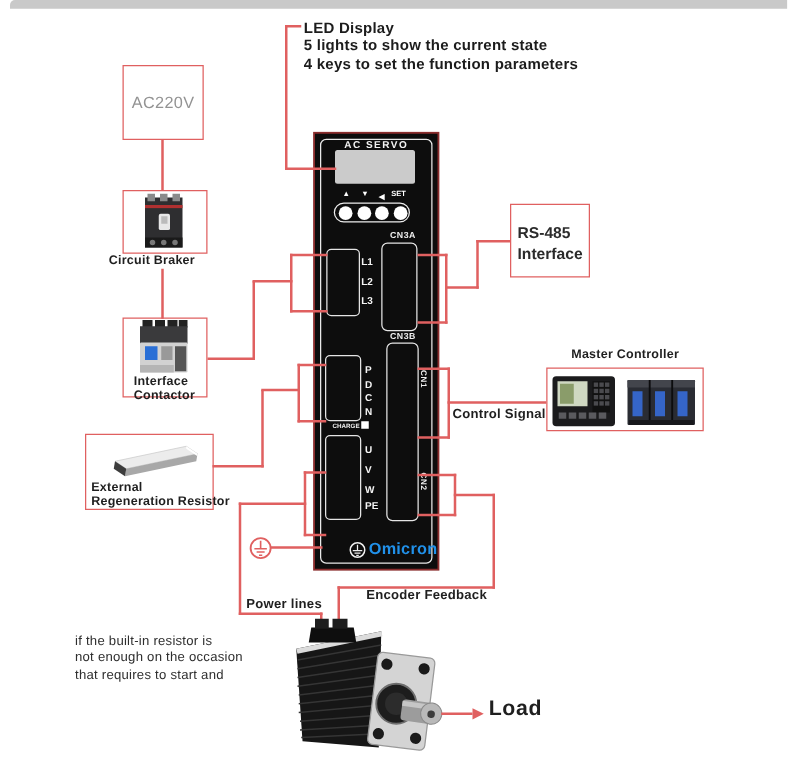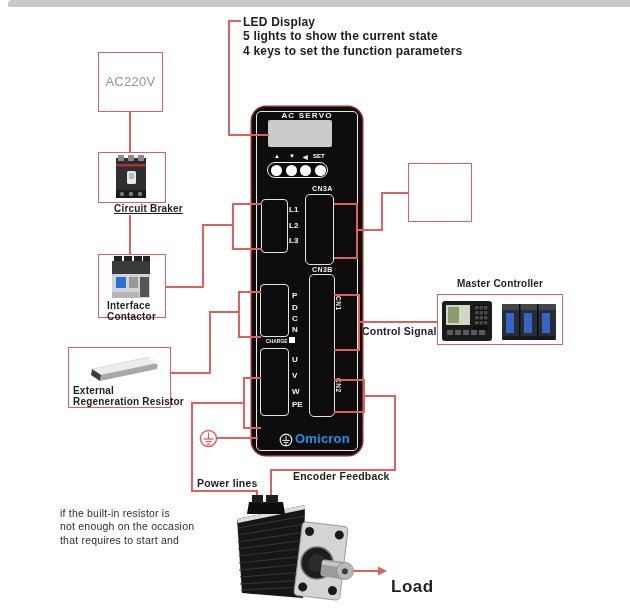--- a/index.html
+++ b/index.html
@@ -4,38 +4,38 @@
 <style>
   html,body{margin:0;padding:0;background:#fff;}
   .canvas{position:relative;width:630px;height:615px;background:#fff;overflow:hidden;
           font-family:"Liberation Sans",sans-serif;}
   .topbar{position:absolute;left:8px;top:0;width:622px;height:7px;background:#c9c9c9;border-radius:4px 0 0 0;}
   .hl,.vl{position:absolute;background:#e06060;}
   .rbox{position:absolute;border:1.5px solid #e06060;background:#fff;box-sizing:border-box;}
   .blabel{position:absolute;font-weight:bold;color:#1f1f1f;font-size:10px;line-height:11px;letter-spacing:0.2px;white-space:nowrap;}
   .anno{position:absolute;left:243px;top:15px;font-weight:bold;color:#1c1c1c;font-size:12px;line-height:14.4px;letter-spacing:0.2px;}
   .note{position:absolute;left:60px;top:507px;font-weight:normal;color:#2e2e2e;font-size:10.5px;line-height:13.4px;letter-spacing:0.2px;}
-  .servo{position:absolute;left:252px;top:107px;width:98px;height:348px;background:#0d0d0d;border-radius:14px;box-shadow:0 0 0 1.5px #8a2d2d;padding-left:12px;}
+  .servo{position:absolute;left:252px;top:107px;width:98px;height:348px;background:#0d0d0d;border-radius:0;box-shadow:0 0 0 1.5px #8a2d2d;}
   .servo-inner{position:absolute;left:4px;top:4px;right:4px;bottom:4px;border:1px solid #e9e9e9;border-radius:5px;}
   .servo *{box-sizing:border-box;}
   .sv-title{position:absolute;left:0;top:4px;width:100%;text-align:center;color:#f2f2f2;font-size:8px;font-weight:bold;letter-spacing:1.2px;}
   .sv-display{position:absolute;left:16px;top:13px;width:64px;height:27px;background:#cbcbcb;border-radius:2px;}
   .sv-key{position:absolute;color:#fff;font-size:6px;font-weight:bold;}
   .sv-pill{position:absolute;left:15px;top:55px;width:61px;height:16px;border:1px solid #eee;border-radius:9px;}
   .sv-btn{position:absolute;width:11px;height:11px;border-radius:50%;background:#fff;top:58px;}
   .sv-conn{position:absolute;border:1.5px solid #e5e5e5;border-radius:5px;background:#0d0d0d;}
   .sv-cnlabel{position:absolute;color:#f0f0f0;font-size:7px;font-weight:bold;letter-spacing:0.4px;}
   .sv-term{position:absolute;color:#f5f5f5;font-size:8px;font-weight:bold;}
   .sv-vert{position:absolute;color:#f0f0f0;font-size:6.5px;font-weight:bold;writing-mode:vertical-rl;letter-spacing:0.5px;}
   .sv-charge{position:absolute;color:#f0f0f0;font-size:5px;font-weight:bold;}
   .sv-chsq{position:absolute;width:6px;height:6px;background:#fff;}
   .sv-brand{position:absolute;left:43px;top:324px;color:#2191ea;font-size:13px;font-weight:bold;letter-spacing:0.2px;}
   .actext{position:absolute;left:98px;top:52px;width:65px;height:60px;line-height:60px;text-align:center;color:#939393;font-size:13px;letter-spacing:0.3px;}
   .rs485{position:absolute;left:414px;top:178px;font-weight:bold;color:#2b2b2b;font-size:12.5px;line-height:16.5px;}
-  .load{position:absolute;left:391px;top:557px;font-weight:bold;color:#1f1f1f;font-size:17px;letter-spacing:0.5px;margin-top:20px;}
+  .load{position:absolute;left:391px;top:557px;font-weight:bold;color:#1f1f1f;font-size:17px;letter-spacing:0.5px;}
 </style>
 </head>
 <body>
 
 <div class="canvas">
   <div class="topbar"></div>
 
   <div class="anno">
     <div>LED Display</div>
     <div>5 lights to show the current state</div>
@@ -52,21 +52,21 @@
       <rect x="20" y="1" width="6" height="6" fill="#8a8a8a"></rect>
       <rect x="30" y="1" width="6" height="6" fill="#8a8a8a"></rect>
     <rect x="8" y="10" width="30" height="2.5" fill="#b03030"></rect>
     <rect x="19" y="17" width="9" height="13" rx="1.5" fill="#e8e8e8"></rect>
     <rect x="21" y="19" width="5" height="6" fill="#bbb"></rect>
     <rect x="8" y="36" width="30" height="8" fill="#1a1a1a"></rect>
     <circle cx="14" cy="40" r="2.2" fill="#777"></circle>
       <circle cx="23" cy="40" r="2.2" fill="#777"></circle>
       <circle cx="32" cy="40" r="2.2" fill="#777"></circle>
   </svg>
-  <div class="blabel" style="left:114px;top:203px;text-decoration:underline;">Circuit Braker</div>
+  <div class="blabel" style="left:87px;top:203px;">Circuit Braker</div>
 
   <div class="rbox" style="left:98px;top:254px;width:68px;height:64px;"></div>
   <svg style="position:absolute;left:110px;top:256px;" width="42" height="44">
     <rect x="4" y="0" width="8" height="6" fill="#222"></rect>
       <rect x="14" y="0" width="8" height="6" fill="#222"></rect>
       <rect x="24" y="0" width="8" height="6" fill="#222"></rect>
       <rect x="33" y="0" width="7" height="6" fill="#222"></rect>
     <rect x="2" y="5" width="38" height="14" fill="#3a3a3c"></rect>
     <rect x="2" y="18" width="38" height="24" rx="1" fill="#d2d2d2"></rect>
     <rect x="6" y="21" width="10" height="11" fill="#2a6fd6"></rect>
@@ -85,20 +85,24 @@
     <polygon points="13,23 70,11 69,17 12,29" fill="#a8a8a8"></polygon>
     <polygon points="4,17 13,23 12,29 3,23" fill="#3c3c3c"></polygon>
     <polygon points="61,5 70,11 70,13 61,7" fill="#fff"></polygon>
   </svg>
   <div class="blabel" style="left:73px;top:385px;">
     <div>External</div>
     <div>Regeneration Resistor</div>
   </div>
 
   <div class="rbox" style="left:408px;top:163px;width:64px;height:59px;"></div>
+  <div class="rs485">
+    <div>RS-485</div>
+    <div>Interface</div>
+  </div>
 
   <div class="blabel" style="left:457px;top:278px;">Master Controller</div>
   <div class="rbox" style="left:437px;top:294px;width:126px;height:51px;"></div>
   <svg style="position:absolute;left:440px;top:299px;" width="120" height="43">
     <rect x="2" y="2" width="50" height="40" rx="3" fill="#1b1b1d"></rect>
     <rect x="6" y="6" width="24" height="20" fill="#cfd8c2"></rect>
     <rect x="8" y="8" width="11" height="16" fill="#8a9c6a"></rect>
     <rect x="34" y="6" width="14" height="25" fill="#111"></rect>
     <g fill="#4a4a4e">
       <rect x="35" y="7" width="3.5" height="3.5"></rect>

